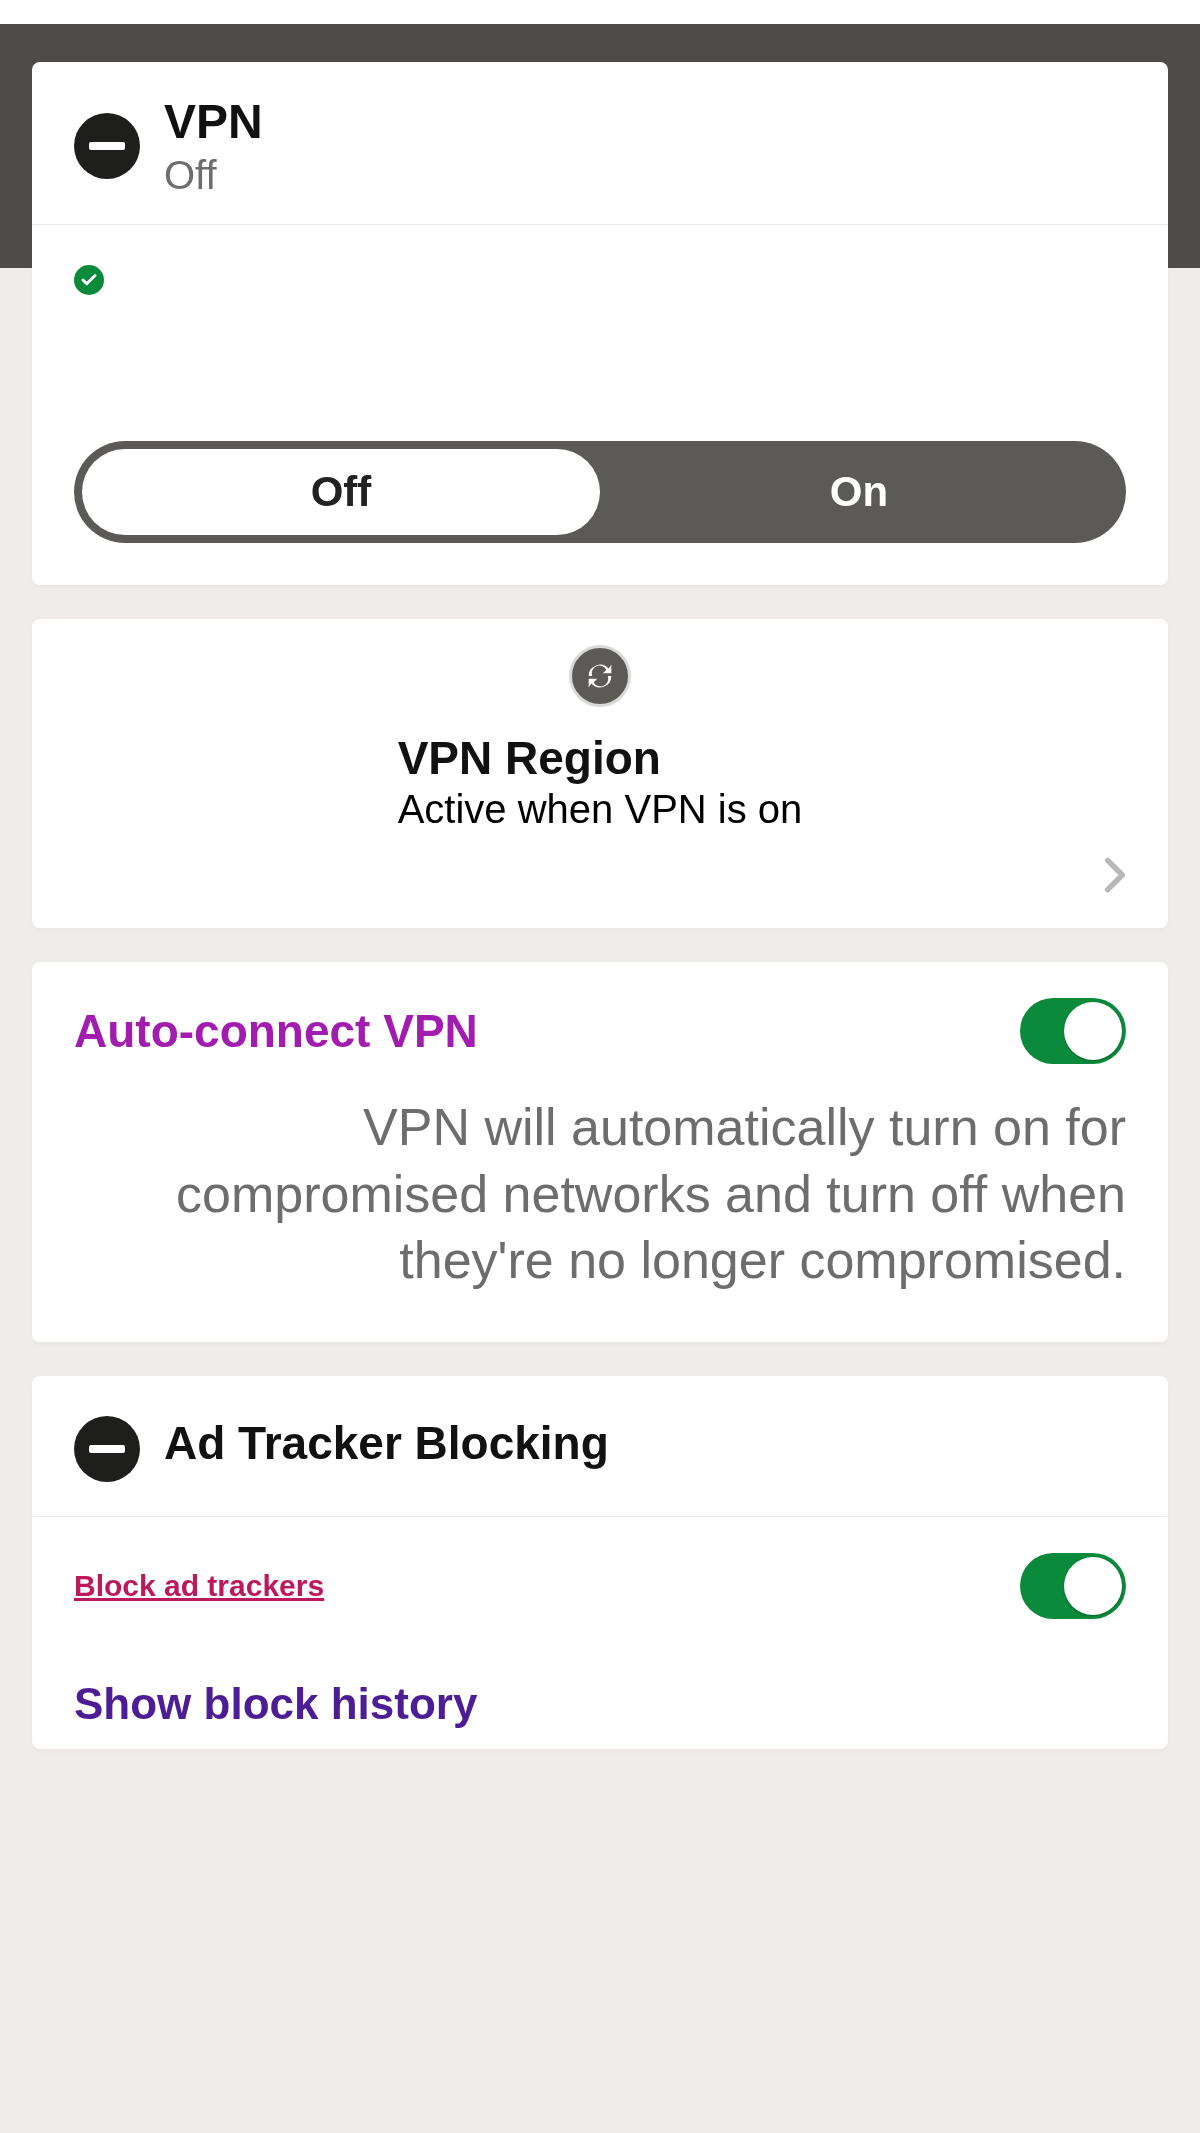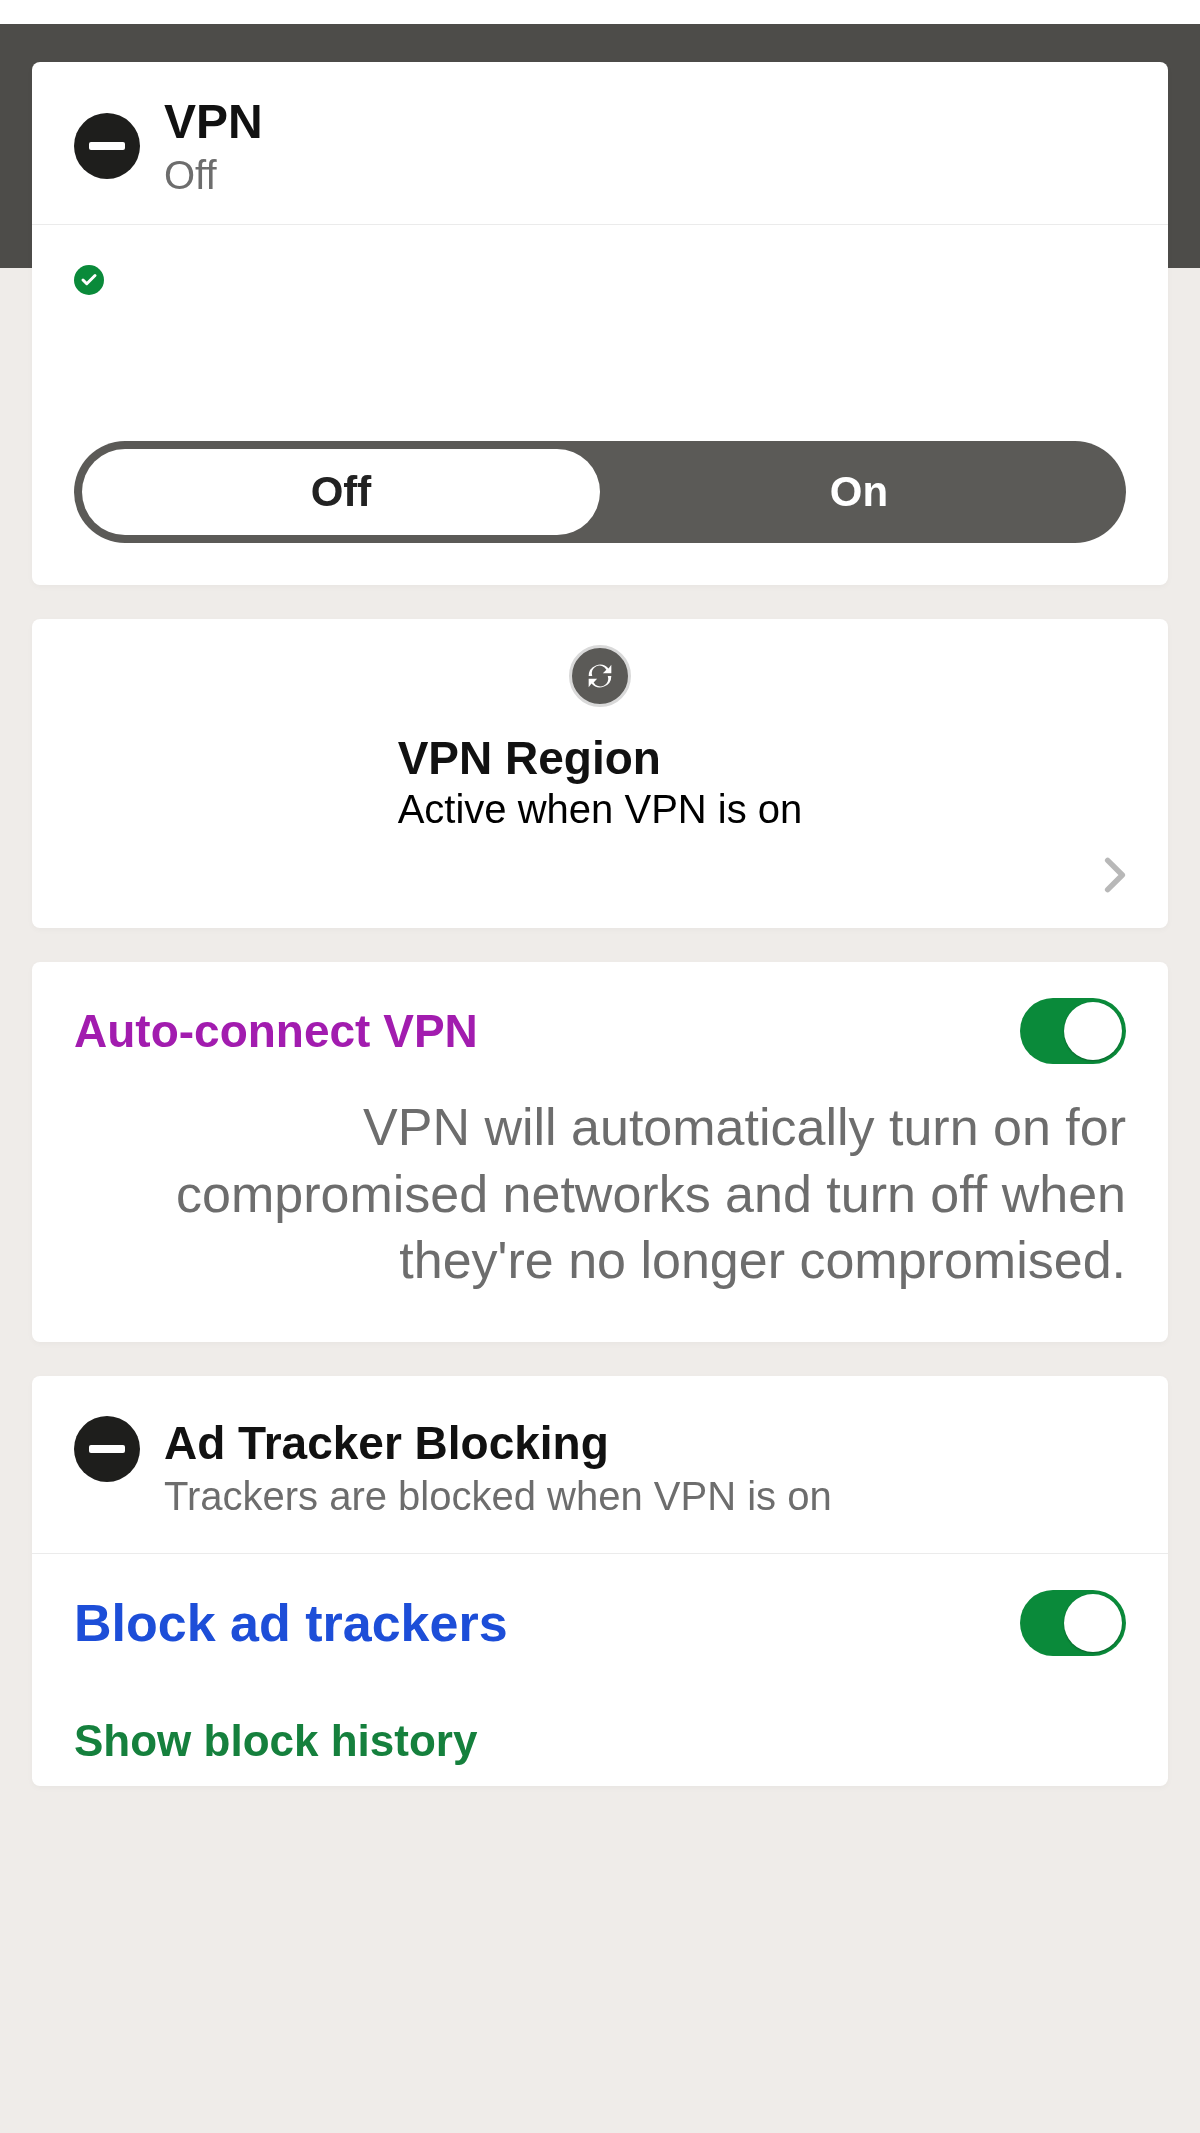--- a/index.html
+++ b/index.html
@@ -83,22 +83,22 @@
   
   .card-ads .head{
     display:flex; gap:24px;
     padding: 40px 42px 34px 42px;
     border-bottom:1px solid #ebebeb;
   }
   .ads-title{ font-size:46px; font-weight:700; color:#111;}
   .ads-sub{ font-size:40px; color:#6d6d6d; margin-top:4px;}
   .card-ads .body{ padding: 36px 42px 20px 42px;}
   .card-ads .row{ display:flex; align-items:center; justify-content:space-between;}
-  .block-title{ font-size:52px; font-weight:700; color:#1d4ed8;}
-  .history-link{ color:#15803d; font-size:44px; font-weight:700; margin-top:60px; display:inline-block; cursor:pointer;}
+  .block-title{ font-size:30px; font-weight:700; color:#be185d;text-decoration:underline;}
+  .history-link{ color:#4c1d95; font-size:44px; font-weight:700; margin-top:60px; display:inline-block; cursor:pointer;}
 </style>
 </head>
 <body>
 
 <div class="topband"></div>
 
 <div class="page">
 
   <div class="card card-vpn">
     <div class="head">
@@ -153,21 +153,20 @@
     <div class="auto-desc">VPN will automatically turn on for compromised networks and turn off when they're no longer compromised.</div>
   </div>
 
   <div class="card card-ads">
     <div class="head">
       <div class="minus-badge">
           <span></span>
         </div>
       <div>
         <div class="ads-title">Ad Tracker Blocking</div>
-        <div class="ads-sub">Trackers are blocked when VPN is on</div>
       </div>
     </div>
     <div class="body">
       <div class="row">
         <div class="block-title">Block ad trackers</div>
         <div class="switch">
             <div class="knob"></div>
           </div>
       </div>
       <a class="history-link">Show block history</a>

